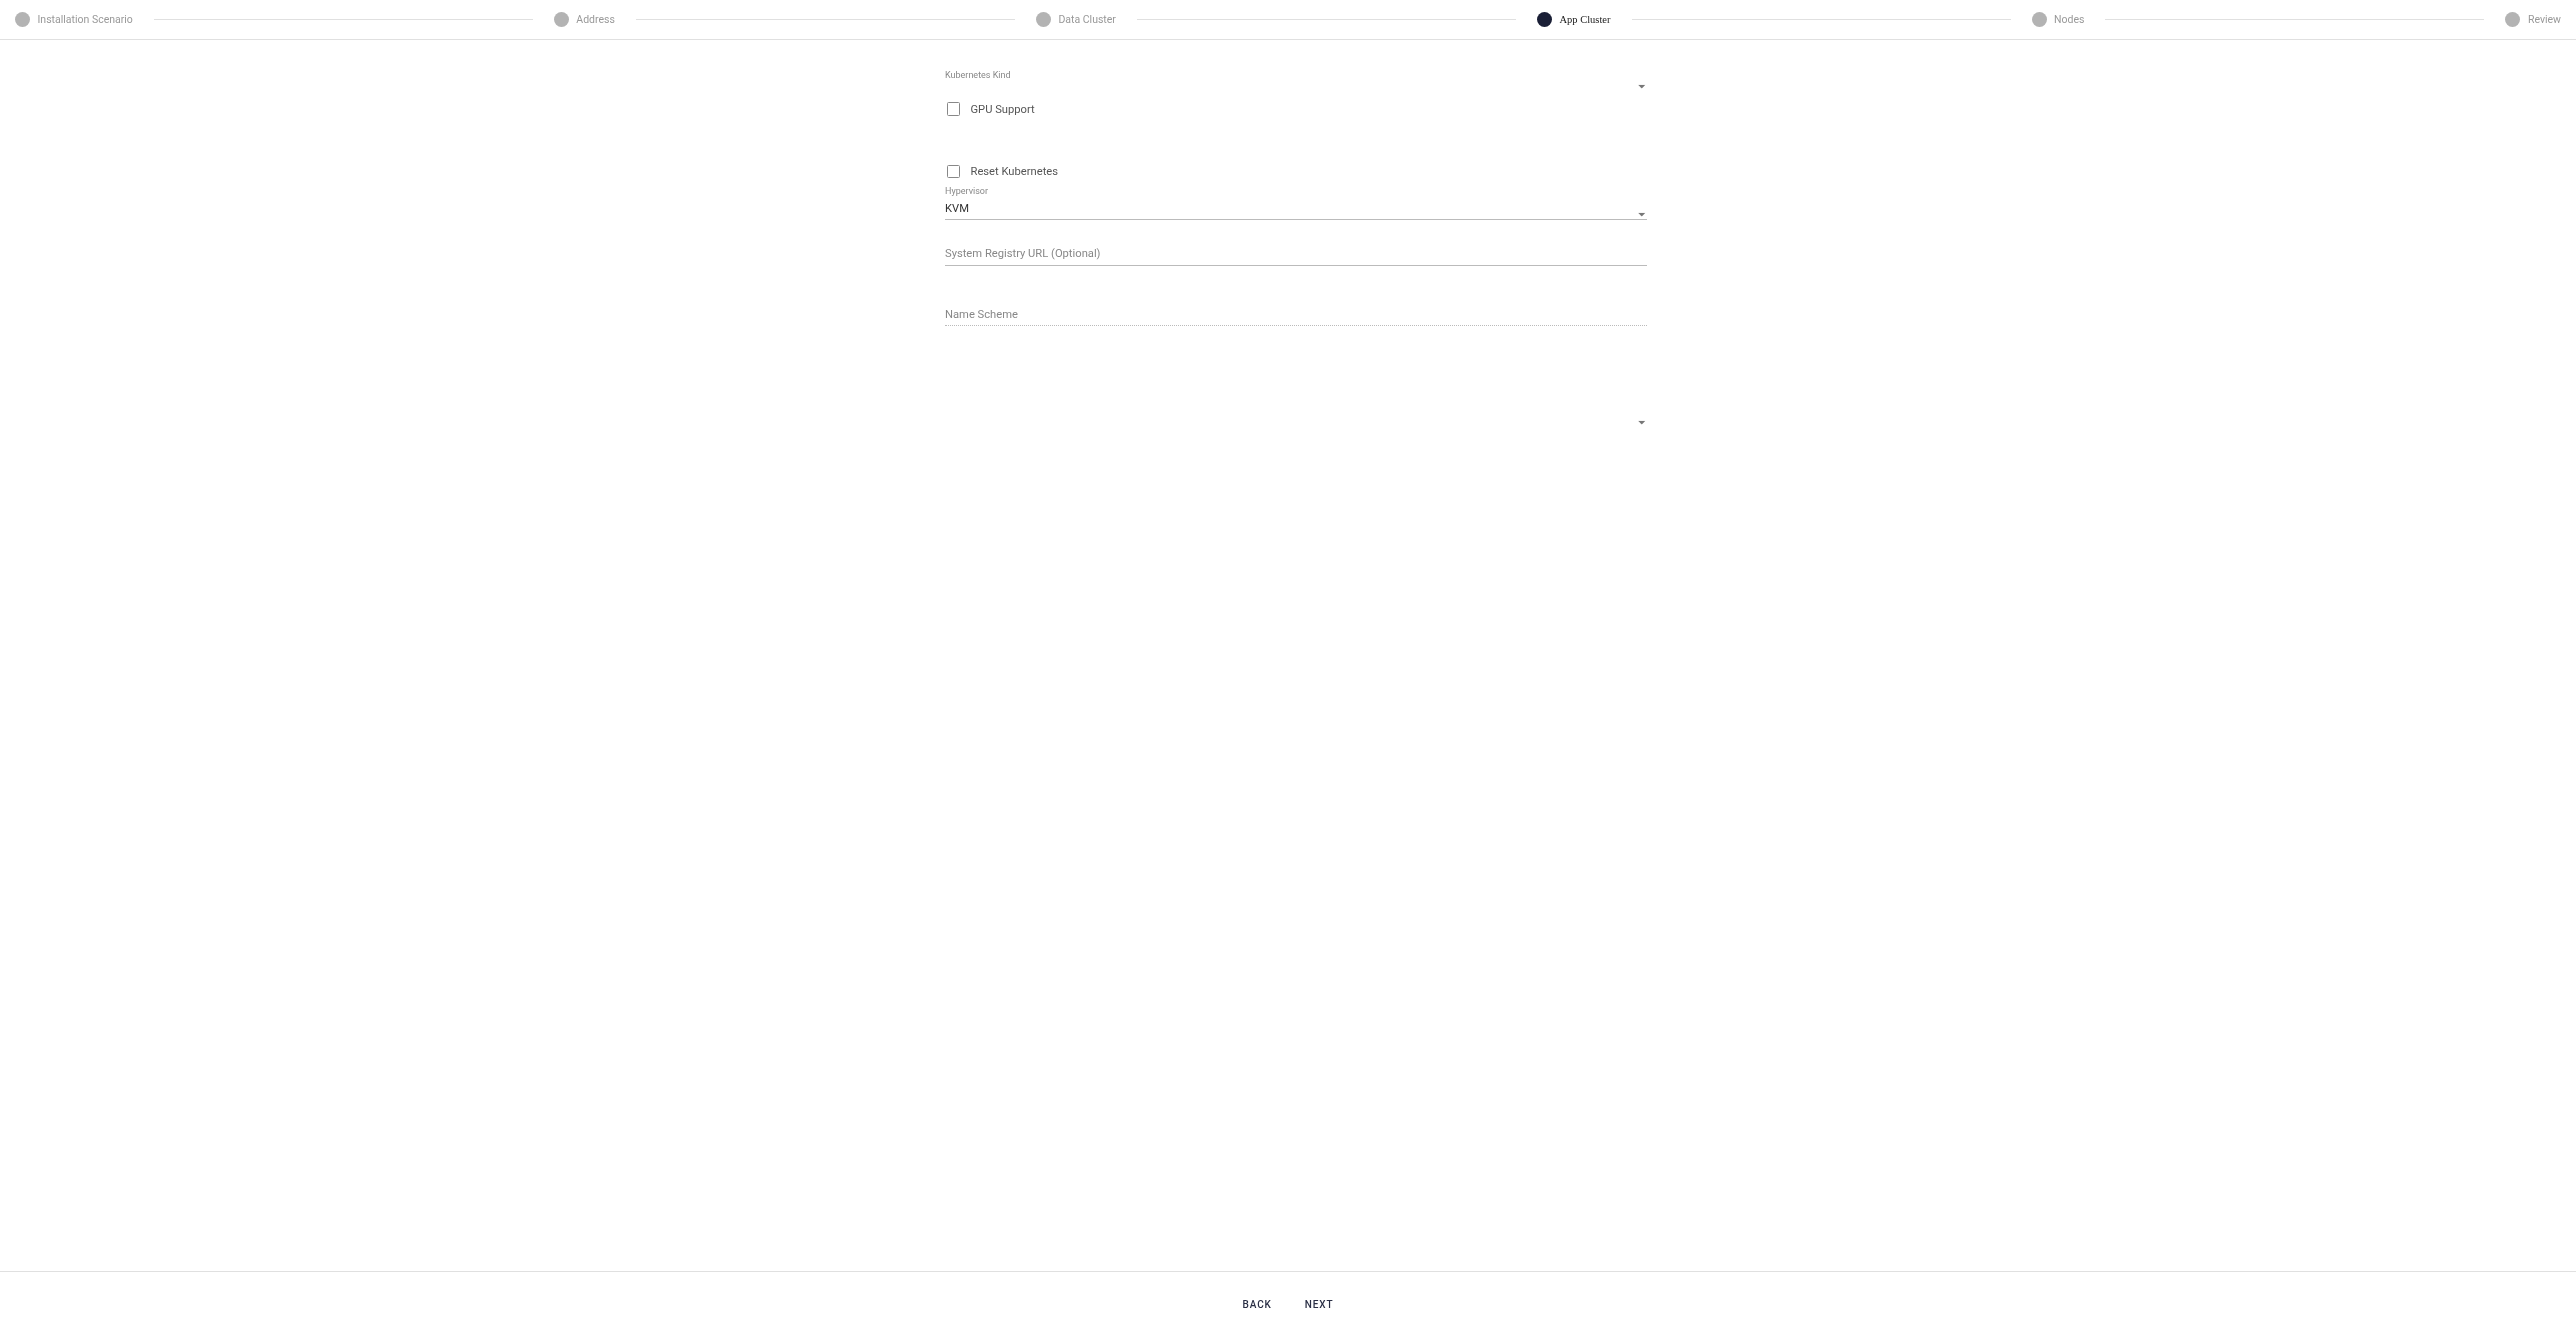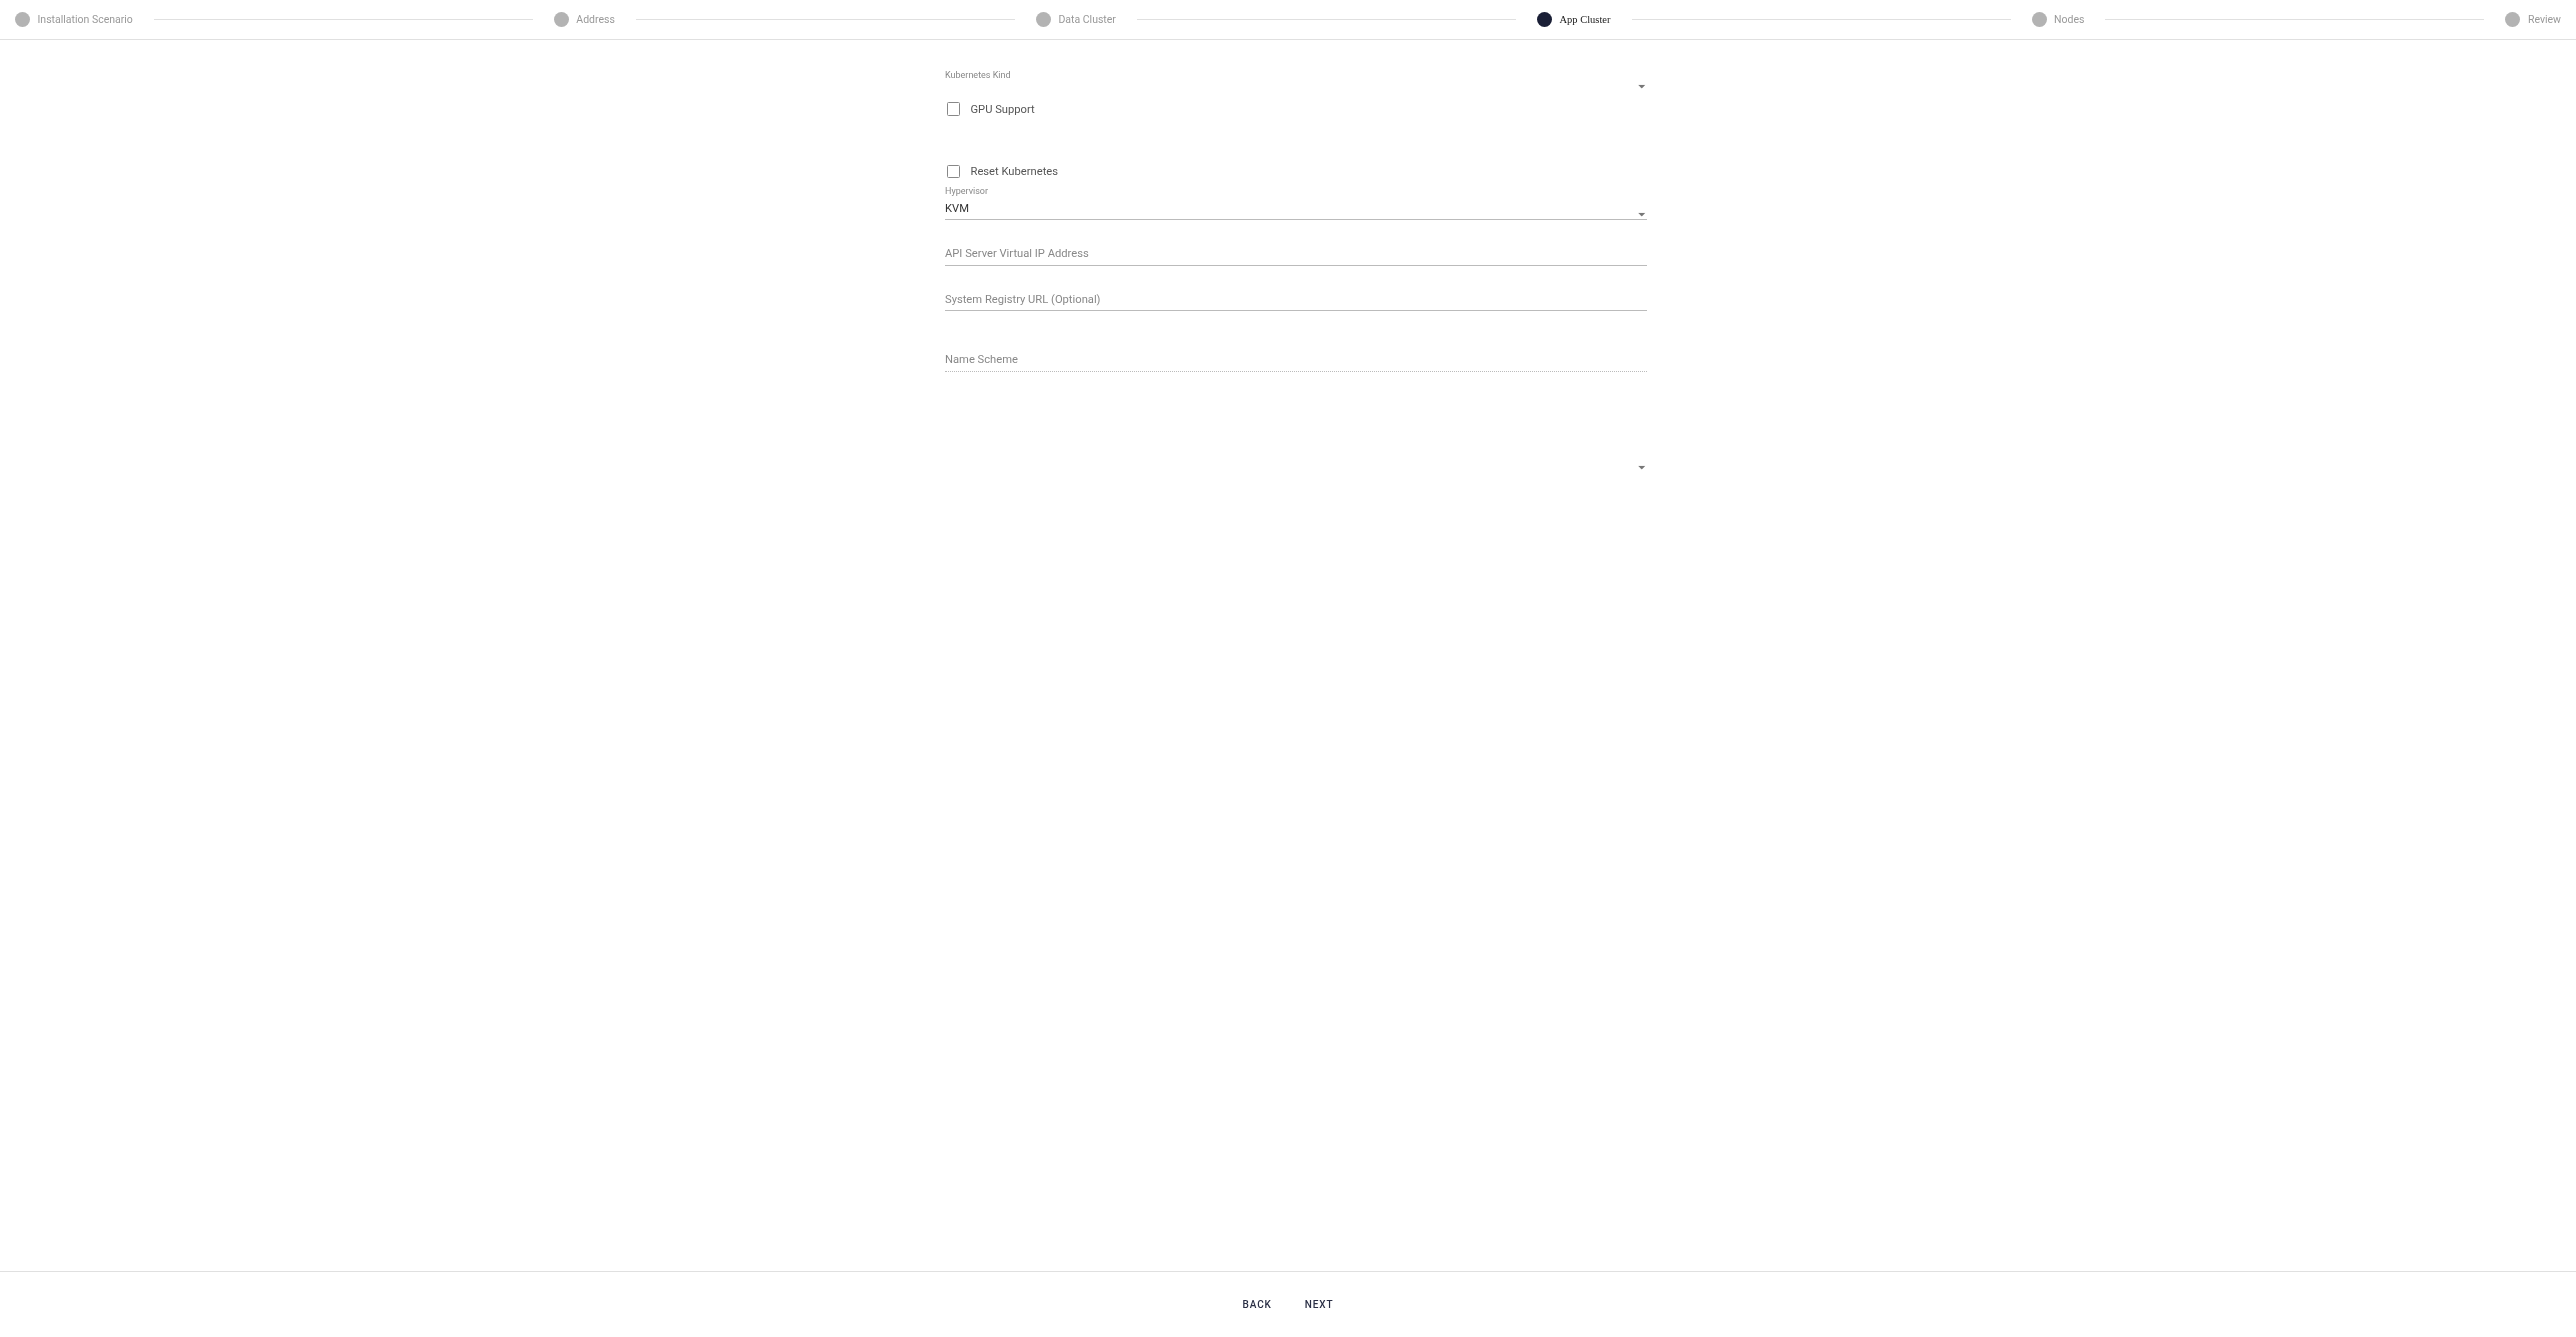--- a/index.html
+++ b/index.html
@@ -242,23 +242,20 @@
       <div class="select-field value-style">
         <span>KVM</span>
       </div>
       <span class="select-arrow">
         <svg width="7.5" height="3.7" viewBox="0 0 10 5">
             <path d="M0 0 L5 5 L10 0 Z" fill="currentColor"></path>
           </svg>
       </span>
     </div>
 
-    <div class="form-field">
-      <input type="text" class="input-field" placeholder="API Server Virtual IP Address" style="">
-    </div>
 
     <div class="two-col">
       <div class="form-field">
         <input type="text" class="input-field" placeholder="System Registry URL (Optional)" style="">
       </div>
       <div class="form-field narrow select-wrapper">
         <div class="select-field dotted-underline placeholder-style" style="border-bottom:none;">
           <span>Name Scheme</span>
         </div>
         <div style="border-bottom:0.7px dotted #bbb;"></div>

